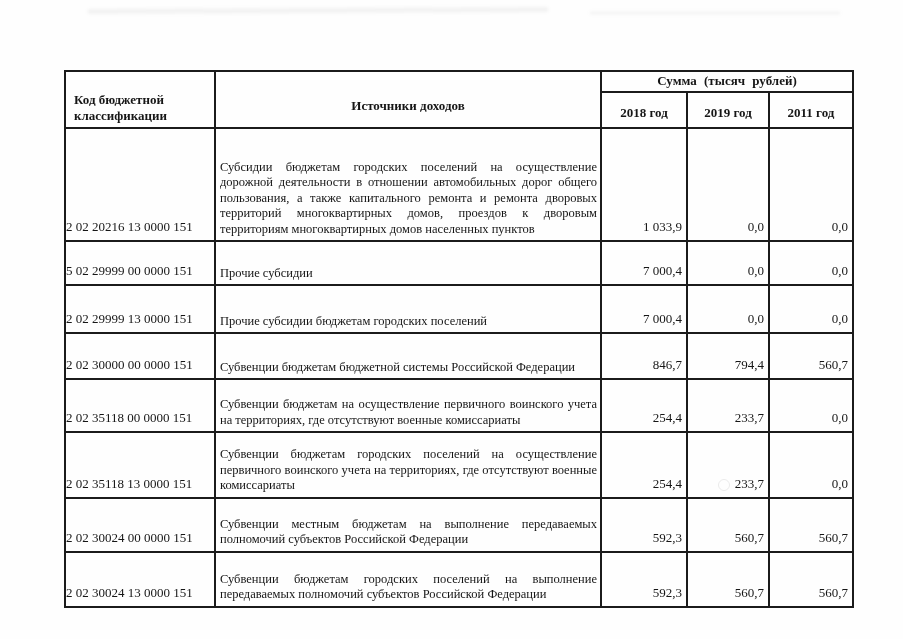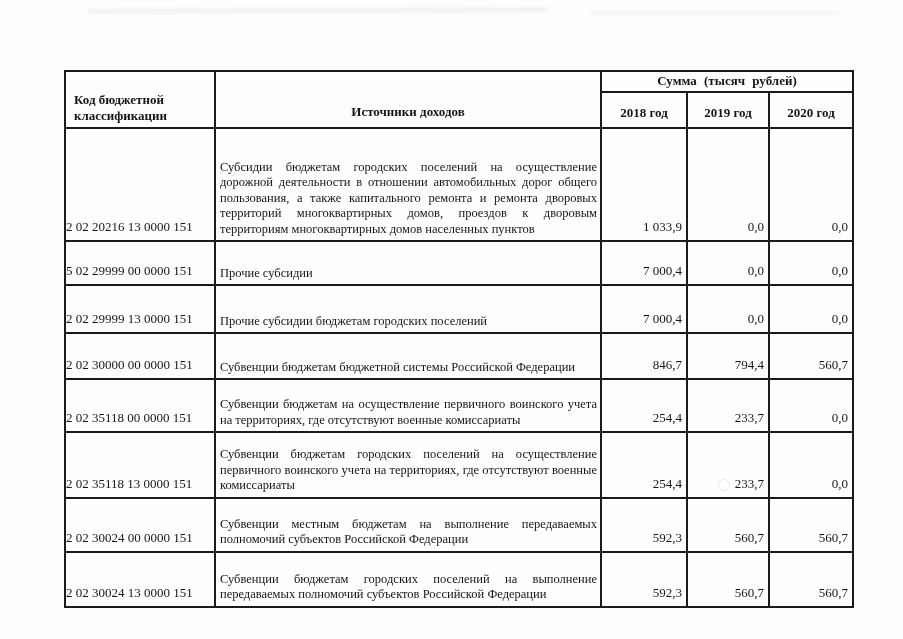--- a/index.html
+++ b/index.html
@@ -53,21 +53,21 @@
     font-size: 13px;
     font-weight: bold;
     text-align: left;
     line-height: 16px;
     padding: 12px 8px 3px 8px;
   }
   th.src-h {
     font-size: 13px;
     font-weight: bold;
     text-align: center;
-    padding-bottom: 7px;
+    padding-bottom: 13px;
   }
   th.sum-h {
     font-size: 13px;
     font-weight: bold;
     vertical-align: middle;
     height: 12px;
     padding: 1px 0 2px 0;
     word-spacing: 4px;
   }
   tr.hr2 th {
@@ -126,21 +126,21 @@
     </colgroup>
     <thead>
       <tr class="hr1">
         <th class="code-h" rowspan="2">Код бюджетной классификации</th>
         <th class="src-h" rowspan="2">Источники доходов</th>
         <th class="sum-h" colspan="3">Сумма (тысяч рублей)</th>
       </tr>
       <tr class="hr2">
         <th>2018 год</th>
         <th>2019 год</th>
-        <th>2020 год</th>
+        <th>2011 год</th>
       </tr>
     </thead>
     <tbody>
       <tr class="r1">
         <td class="code">2 02 20216 13 0000 151</td>
         <td class="src">Субсидии бюджетам городских поселений на осуществление дорожной деятельности в отношении автомобильных дорог общего пользования, а также капитального ремонта и ремонта дворовых территорий многоквартирных домов, проездов к дворовым территориям многоквартирных домов населенных пунктов</td>
         <td class="amt">1 033,9</td>
         <td class="amt">0,0</td>
         <td class="amt">0,0</td>
       </tr>

